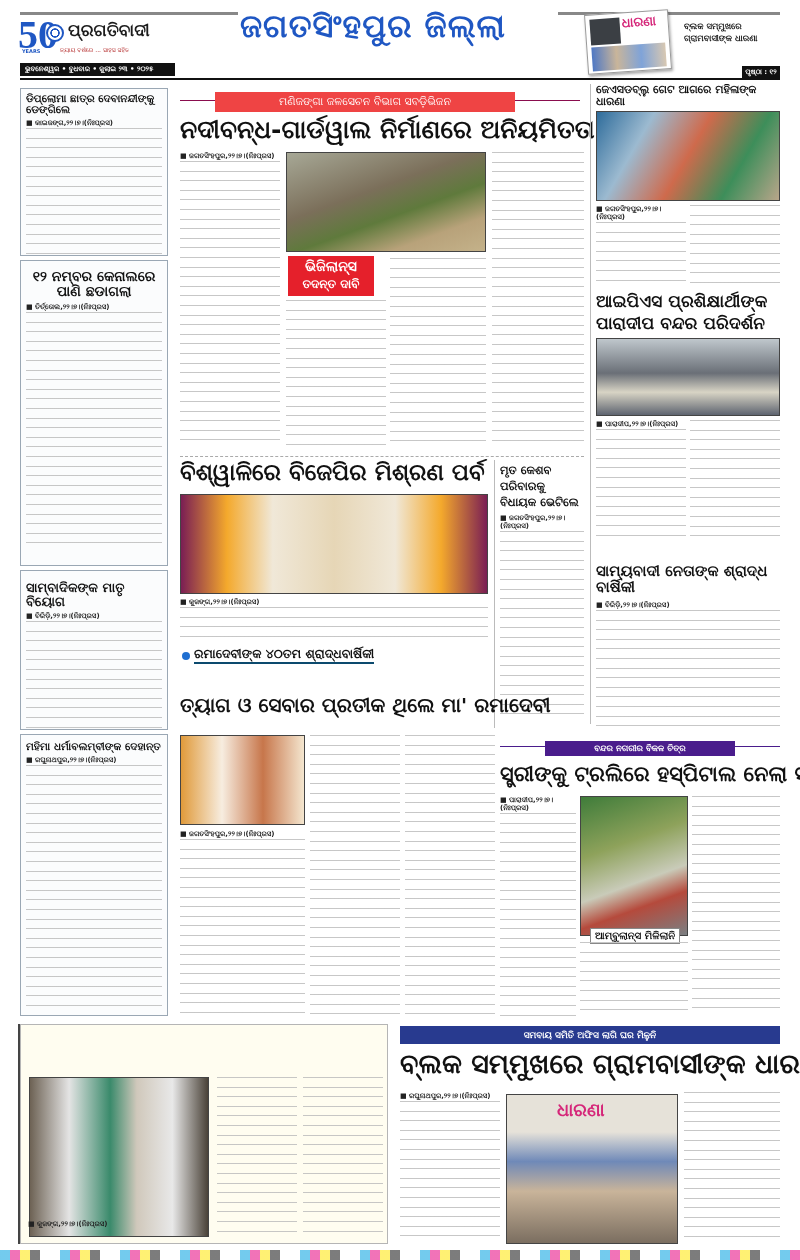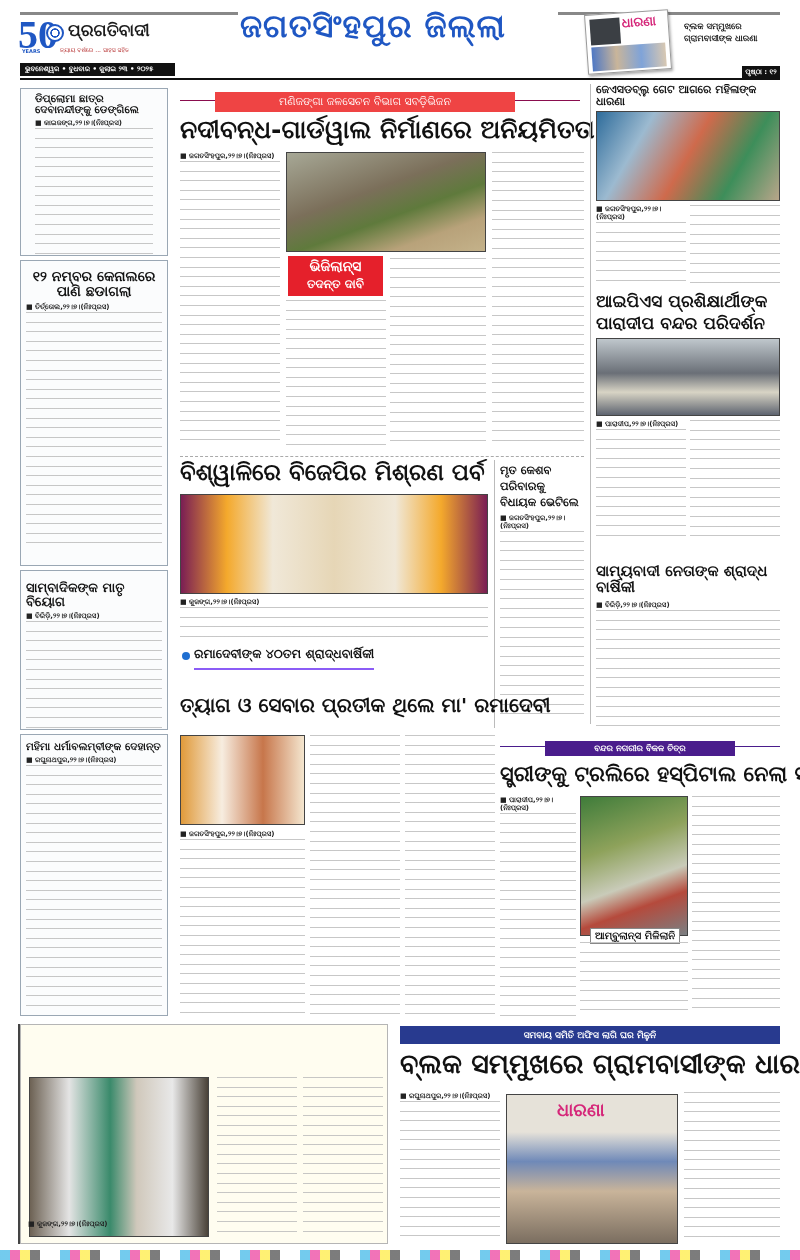--- a/index.html
+++ b/index.html
@@ -41,21 +41,21 @@
   <span style="position:absolute;left:36px;top:2px;font-size:13px;font-weight:bold;color:#d52679;">ଧାରଣା</span>
   <div style="position:absolute;left:4px;top:32px;width:74px;height:24px;background:linear-gradient(90deg,#4f78c4,#c9b59a,#7fa3d8,#d8c8b2);"></div>
 </div>
 <div class="abs" style="left:684px;top:20px;width:100px;font-size:8.5px;font-weight:bold;line-height:12px;">
   <div>ବ୍ଲକ ସମ୍ମୁଖରେ</div>
   <div>ଗ୍ରାମବାସୀଙ୍କ ଧାରଣା</div>
 </div>
 <div class="abs" style="left:742px;top:66px;width:38px;height:13px;background:#111;color:#fff;font-size:7px;font-weight:bold;text-align:center;line-height:13px;">ପୃଷ୍ଠା : ୧୨</div>
 <div class="abs" style="left:20px;top:78px;width:760px;height:2px;background:#111;"></div>
 
-<div class="abs box col" style="left:20px;top:88px;width:148px;height:168px;padding:4px 14px;">
+<div class="abs box col" style="left:20px;top:88px;width:148px;height:168px;padding:4px 5px;">
   <div class="hl" style="font-size:10.5px;margin-bottom:4px;">ଡିପ୍ଲୋମା ଛାତ୍ର ଦେବାନନ୍ଦୀଙ୍କୁ ଡେଙ୍ଗିଲେ</div>
   <div class="dateline">■ କାଇଜଙ୍ଗ,୨୨।୭।(ନିଃପ୍ରସ)</div>
   <div class="body-text" style="height:140px;">
       <span class="filler"></span>
     </div>
 </div>
 
 <div class="abs box col" style="left:20px;top:260px;width:148px;height:306px;padding:4px 5px;">
   <div class="hl" style="font-size:14px;text-align:center;margin:4px 0 5px;">୧୨ ନମ୍ବର କେନାଲରେ ପାଣି ଛଡାଗଲା</div>
   <div class="dateline">■ ତିର୍ତ୍ତୋଲ,୨୨।୭।(ନିଃପ୍ରସ)</div>
@@ -84,21 +84,21 @@
 <div class="abs strip-maroon" style="left:215px;top:92px;width:300px;height:20px;font-size:11px;line-height:20px;">ମଣିଜଙ୍ଗା ଜଳସେଚନ ବିଭାଗ ସବଡ଼ିଭିଜନ</div>
 <span class="abs hl" style="left:180px;top:117px;font-size:25px;white-space:nowrap;">ନଦୀବନ୍ଧ-ଗାର୍ଡୱାଲ ନିର୍ମାଣରେ ଅନିୟମିତତା</span>
 
 <div class="abs col" style="left:180px;top:152px;width:100px;height:300px;">
   <div class="dateline">■ ଜଗତସିଂହପୁର,୨୨।୭।(ନିଃପ୍ରସ)</div>
   <div class="body-text" style="height:280px;">
       <span class="filler"></span>
     </div>
 </div>
 <div class="abs photo" style="left:286px;top:152px;width:200px;height:100px;background:linear-gradient(160deg,#a7a896 0%,#7b6f5a 40%,#5f7a3c 60%,#b8a27a 80%,#c4b28a 100%);"></div>
-<div class="abs" style="left:288px;top:256px;width:95px;height:40px;background:#e5202b;color:#fff;text-align:center;font-weight:bold;">
+<div class="abs" style="left:288px;top:256px;width:86px;height:40px;background:#e5202b;color:#fff;text-align:center;font-weight:bold;">
   <div style="font-size:14px;line-height:20px;">ଭିଜିଲାନ୍ସ</div>
   <div style="font-size:12px;line-height:16px;">ତଦନ୍ତ ଦାବି</div>
 </div>
 <div class="abs col" style="left:286px;top:300px;width:100px;height:152px;">
   <div class="body-text" style="height:150px;">
       <span class="filler"></span>
     </div>
 </div>
 <div class="abs col" style="left:390px;top:258px;width:96px;height:194px;">
   <div class="body-text" style="height:192px;">
@@ -124,21 +124,21 @@
 <div class="abs vsep" style="left:494px;top:460px;height:268px;"></div>
 <div class="abs col" style="left:500px;top:462px;width:84px;height:266px;">
   <div class="hl" style="font-size:11.5px;line-height:16px;margin-bottom:4px;">ମୃତ କେଶବ ପରିବାରକୁ ବିଧାୟକ ଭେଟିଲେ</div>
   <div class="dateline">■ ଜଗତସିଂହପୁର,୨୨।୭।(ନିଃପ୍ରସ)</div>
   <div class="body-text" style="height:190px;">
       <span class="filler"></span>
     </div>
 </div>
 
 <div class="abs" style="left:182px;top:652px;width:8px;height:8px;border-radius:50%;background:#1f6fd1;"></div>
-<span class="abs hl" style="left:194px;top:647px;font-size:12.5px;border-bottom:2px solid #8b5cf6;padding-bottom:8px;">ରମାଦେବୀଙ୍କ ୪୦ତମ ଶ୍ରାଦ୍ଧବାର୍ଷିକୀ</span>
+<span class="abs hl" style="left:194px;top:647px;font-size:12.5px;border-bottom:2px solid #0c4a6e;padding-bottom:2px;">ରମାଦେବୀଙ୍କ ୪୦ତମ ଶ୍ରାଦ୍ଧବାର୍ଷିକୀ</span>
 <span class="abs hl" style="left:180px;top:695px;font-size:20px;white-space:nowrap;">ତ୍ୟାଗ ଓ ସେବାର ପ୍ରତୀକ ଥିଲେ ମା' ରମାଦେବୀ</span>
 <div class="abs photo" style="left:180px;top:735px;width:125px;height:90px;background:linear-gradient(90deg,#e09a3a,#f7ede0,#c7764b,#f4e6cf);"></div>
 <div class="abs col" style="left:180px;top:830px;width:125px;height:186px;">
   <div class="dateline">■ ଜଗତସିଂହପୁର,୨୨।୭।(ନିଃପ୍ରସ)</div>
   <div class="body-text" style="height:176px;">
       <span class="filler"></span>
     </div>
 </div>
 <div class="abs col" style="left:310px;top:735px;width:90px;height:281px;">
   <div class="body-text" style="height:280px;">

